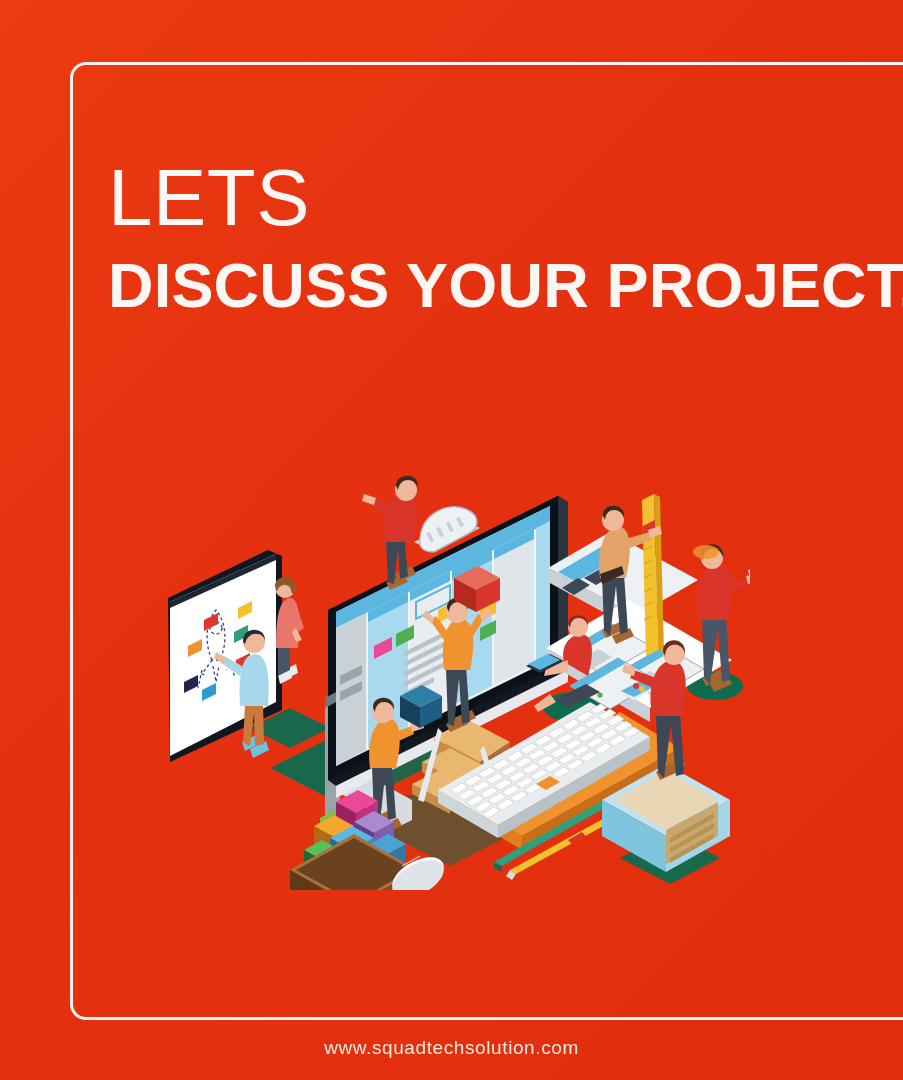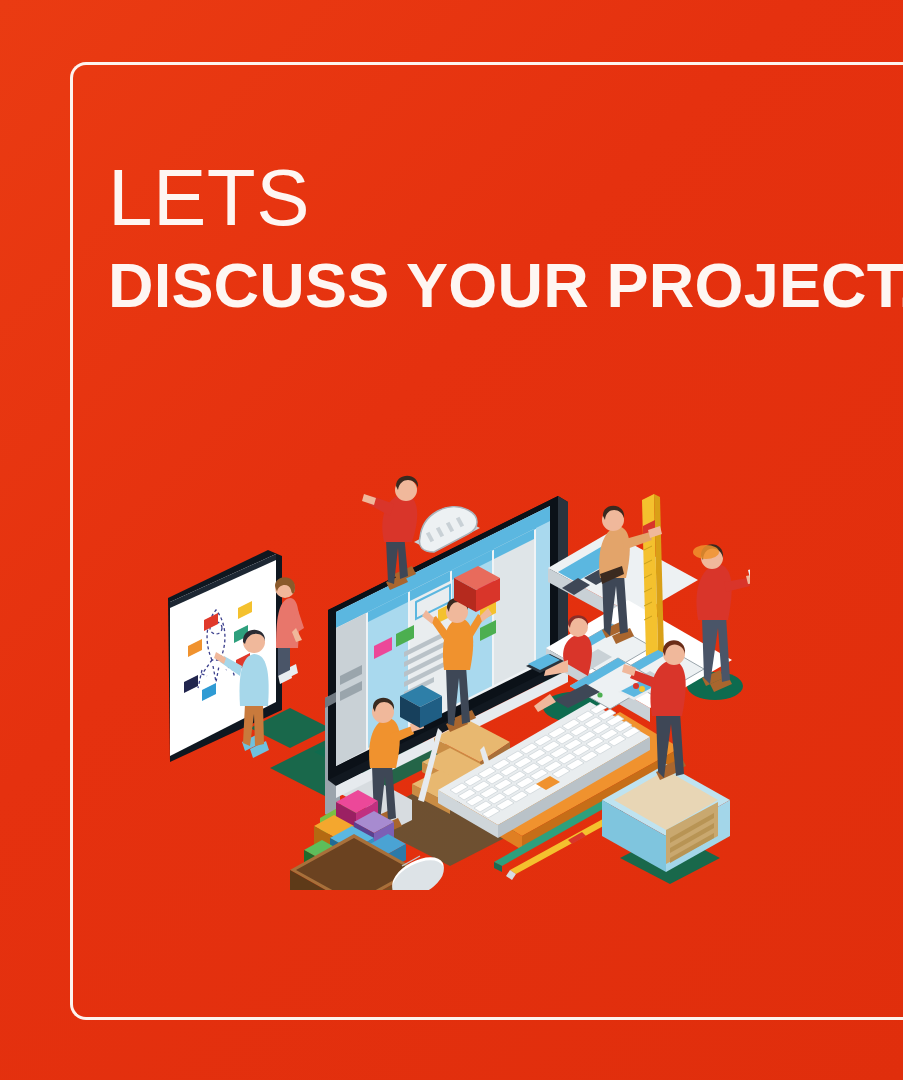--- a/index.html
+++ b/index.html
@@ -517,14 +517,15 @@
         <path d="M502,246 C496,210 508,192 522,190 C538,192 538,216 532,246 Z" fill="#D9352A"></path>
         <path d="M506,208 L484,200 L480,208 L504,218 Z" fill="#D9352A"></path>
         <path d="M486,198 L474,194 L472,202 L484,206 Z" fill="#F0B89B"></path>
         <circle cx="524" cy="184" r="11" fill="#F0B89B"></circle>
         <path d="M513,182 C512,166 537,166 535,184 C533,172 516,170 515,186 Z" fill="#6B2D18"></path>
       </g>
 
     </svg>
   </div>
 
+  <div id="footer-url">www.squadtechsolution.com</div>
 
 </div>
 
 </body></html>

